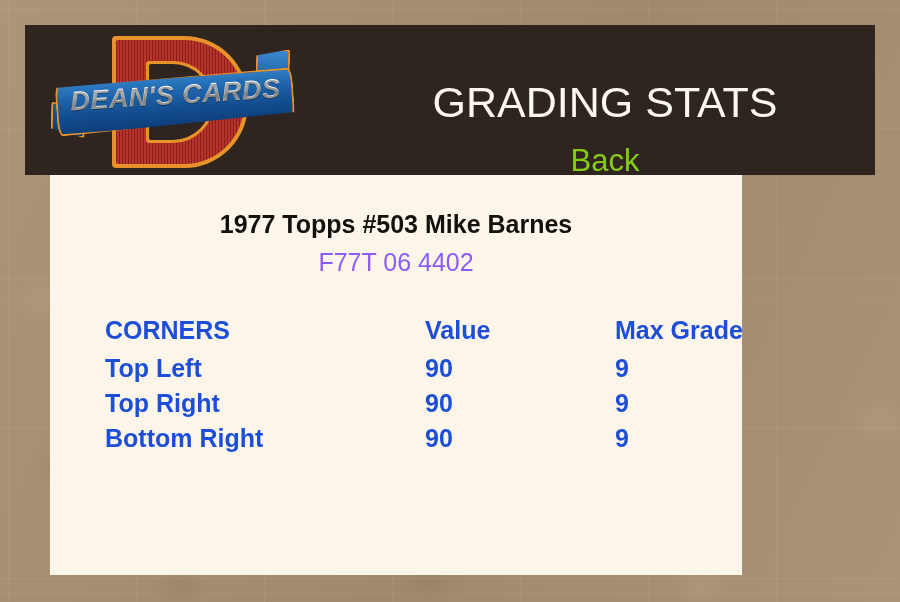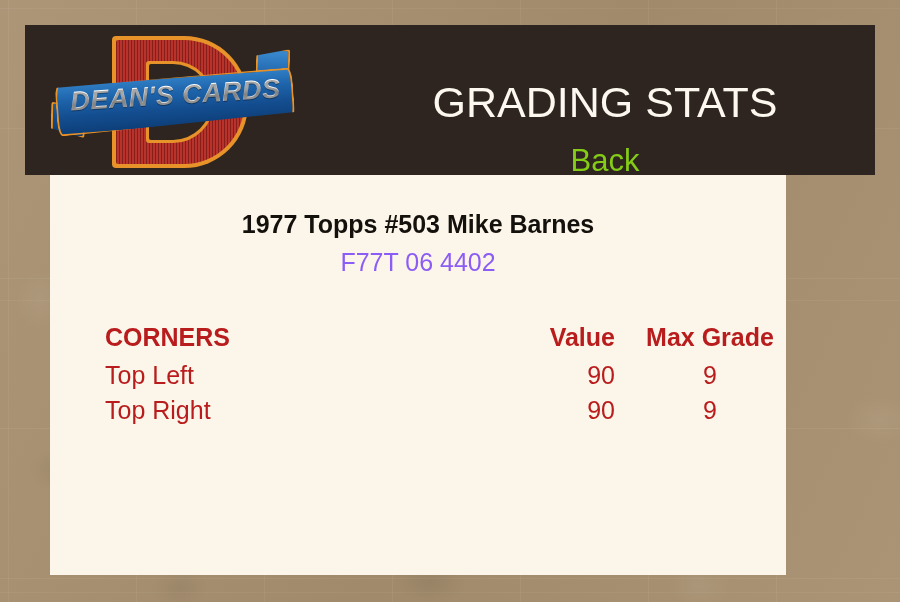--- a/index.html
+++ b/index.html
@@ -206,24 +206,25 @@
     color: #84cc16;
     font-size: 31px;
     line-height: 1;
   }
 
   
   #content-panel {
     position: absolute;
     left: 50px;
     top: 175px;
-    width: 736px;
+    width: 678px;
     height: 400px;
     background: #fcf6ea;
     z-index: 4;
+    padding-left: 14px;
   }
 
   #card-title {
     position: absolute;
     left: 0;
     top: 35px;
     width: 100%;
     text-align: center;
     font-size: 25px;
     font-weight: bold;
@@ -236,38 +237,38 @@
     width: 100%;
     text-align: center;
     font-size: 25px;
     color: #8b5cf6;
   }
 
   
   #stats-table {
     position: absolute;
     left: 55px;
-    top: 145px;
+    top: 138px;
     width: 700px;
     border-collapse: collapse;
-    color: #b91c1c;
+    color: #1d4ed8;
   }
   #stats-table th, #stats-table td {
     padding: 0;
     font-size: 25px;
     line-height: 35px;
-    font-weight: normal;
+    font-weight: bold;
   }
   #stats-table th {
     font-weight: bold;
     padding-bottom: 3px;
   }
   .col-label { width: 320px; text-align: left; }
-  .col-value { width: 190px; text-align: right; }
-  .col-max   { width: 190px; text-align: center; }
+  .col-value { width: 190px; text-align: left; }
+  .col-max   { width: 190px; text-align: left; }
   th.col-label { padding-left: 0; }
   td.col-label { padding-left: 50px; }
 </style>
 </head>
 <body>
 
 <div id="page-background"></div>
 
 <div id="header-bar">
 
@@ -309,15 +310,20 @@
       <tr>
         <td class="col-label">Top Left</td>
         <td class="col-value">90</td>
         <td class="col-max">9</td>
       </tr>
       <tr>
         <td class="col-label">Top Right</td>
         <td class="col-value">90</td>
         <td class="col-max">9</td>
       </tr>
+      <tr>
+        <td class="col-label">Bottom Right</td>
+        <td class="col-value">90</td>
+        <td class="col-max">9</td>
+      </tr>
     </tbody>
   </table>
 </div>
 
 </body></html>

